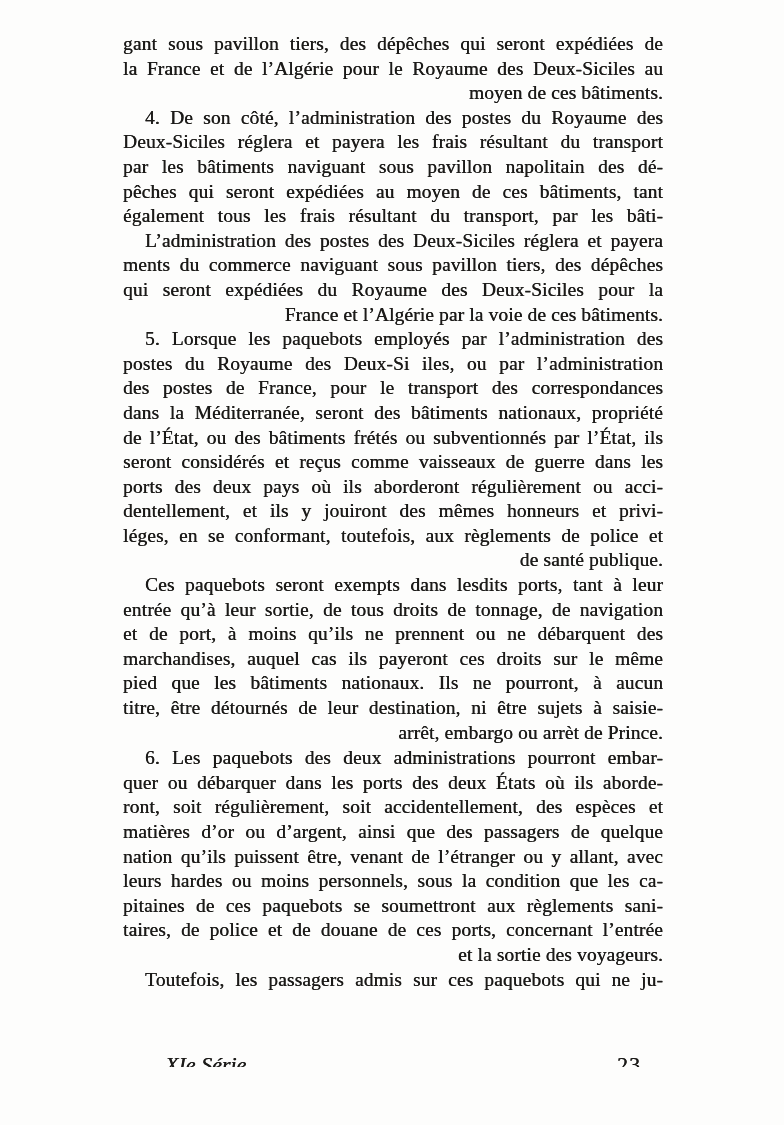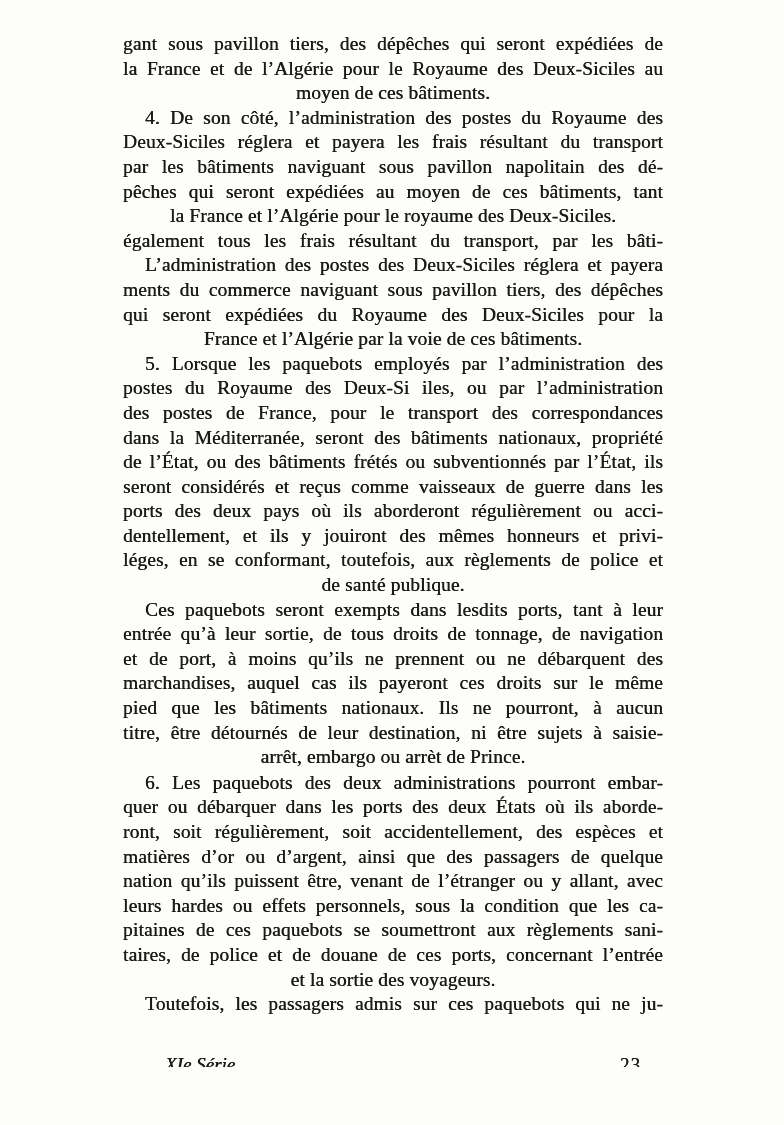--- a/index.html
+++ b/index.html
@@ -29,21 +29,21 @@
     font-family: "Liberation Serif", serif;
     font-size: 19.4px;
     line-height: 24.6px;
     letter-spacing: 0.15px;
     text-shadow: 0.35px 0 0 currentColor;
   }
   .para { margin: 0; }
   .para.gap { margin-top: 1px; }
   .line {
     height: 24.6px;
-    text-align: center;
+    text-align: right;
   }
   .line.j {
     text-align: justify;
     text-align-last: justify;
   }
   .line.first {
     text-indent: 22px;
   }
   .footer-clip {
     position: absolute;
@@ -53,21 +53,21 @@
     height: 14px;
     overflow: hidden;
     color: #1c1b19;
     font-family: "Liberation Serif", serif;
     text-shadow: 0.35px 0 0 currentColor;
   }
   .footer-row {
     display: flex;
     justify-content: space-between;
     align-items: flex-start;
-    font-size: 19px;
+    font-size: 22px;
     line-height: 23px;
   }
   .footer-series {
     font-style: italic;
     margin-left: 42px;
   }
   .footer-pagenum {
     margin-right: 22px;
     letter-spacing: 1px;
   }
@@ -80,21 +80,20 @@
       <div class="para">
         <div class="line j">gant sous pavillon tiers, des dépêches qui seront expédiées de</div>
         <div class="line j">la France et de l’Algérie pour le Royaume des Deux-Siciles au</div>
         <div class="line">moyen de ces bâtiments.</div>
       </div>
       <div class="para">
         <div class="line j first">4. De son côté, l’administration des postes du Royaume des</div>
         <div class="line j">Deux-Siciles réglera et payera les frais résultant du transport</div>
         <div class="line j">par les bâtiments naviguant sous pavillon napolitain des dé-</div>
         <div class="line j">pêches qui seront expédiées au moyen de ces bâtiments, tant</div>
-        <div class="line">la France et l’Algérie pour le royaume des Deux-Siciles.</div>
       </div>
       <div class="para">
         <div class="line j">également tous les frais résultant du transport, par les bâti-</div>
         <div class="line j first">L’administration des postes des Deux-Siciles réglera et payera</div>
         <div class="line j">ments du commerce naviguant sous pavillon tiers, des dépêches</div>
         <div class="line j">qui seront expédiées du Royaume des Deux-Siciles pour la</div>
         <div class="line">France et l’Algérie par la voie de ces bâtiments.</div>
       </div>
       <div class="para">
         <div class="line j first">5. Lorsque les paquebots employés par l’administration des</div>
@@ -116,21 +115,21 @@
         <div class="line j">pied que les bâtiments nationaux. Ils ne pourront, à aucun</div>
         <div class="line j">titre, être détournés de leur destination, ni être sujets à saisie-</div>
         <div class="line">arrêt, embargo ou arrèt de Prince.</div>
       </div>
       <div class="para gap">
         <div class="line j first">6. Les paquebots des deux administrations pourront embar-</div>
         <div class="line j">quer ou débarquer dans les ports des deux États où ils aborde-</div>
         <div class="line j">ront, soit régulièrement, soit accidentellement, des espèces et</div>
         <div class="line j">matières d’or ou d’argent, ainsi que des passagers de quelque</div>
         <div class="line j">nation qu’ils puissent être, venant de l’étranger ou y allant, avec</div>
-        <div class="line j">leurs hardes ou effets personnels, sous la condition que les ca-</div>
+        <div class="line j">leurs hardes ou moins personnels, sous la condition que les ca-</div>
         <div class="line j">pitaines de ces paquebots se soumettront aux règlements sani-</div>
         <div class="line j">taires, de police et de douane de ces ports, concernant l’entrée</div>
         <div class="line">et la sortie des voyageurs.</div>
       </div>
       <div class="para">
         <div class="line j first">Toutefois, les passagers admis sur ces paquebots qui ne ju-</div>
       </div>
     </div>
   <div class="footer-clip">
     <div class="footer-row">

